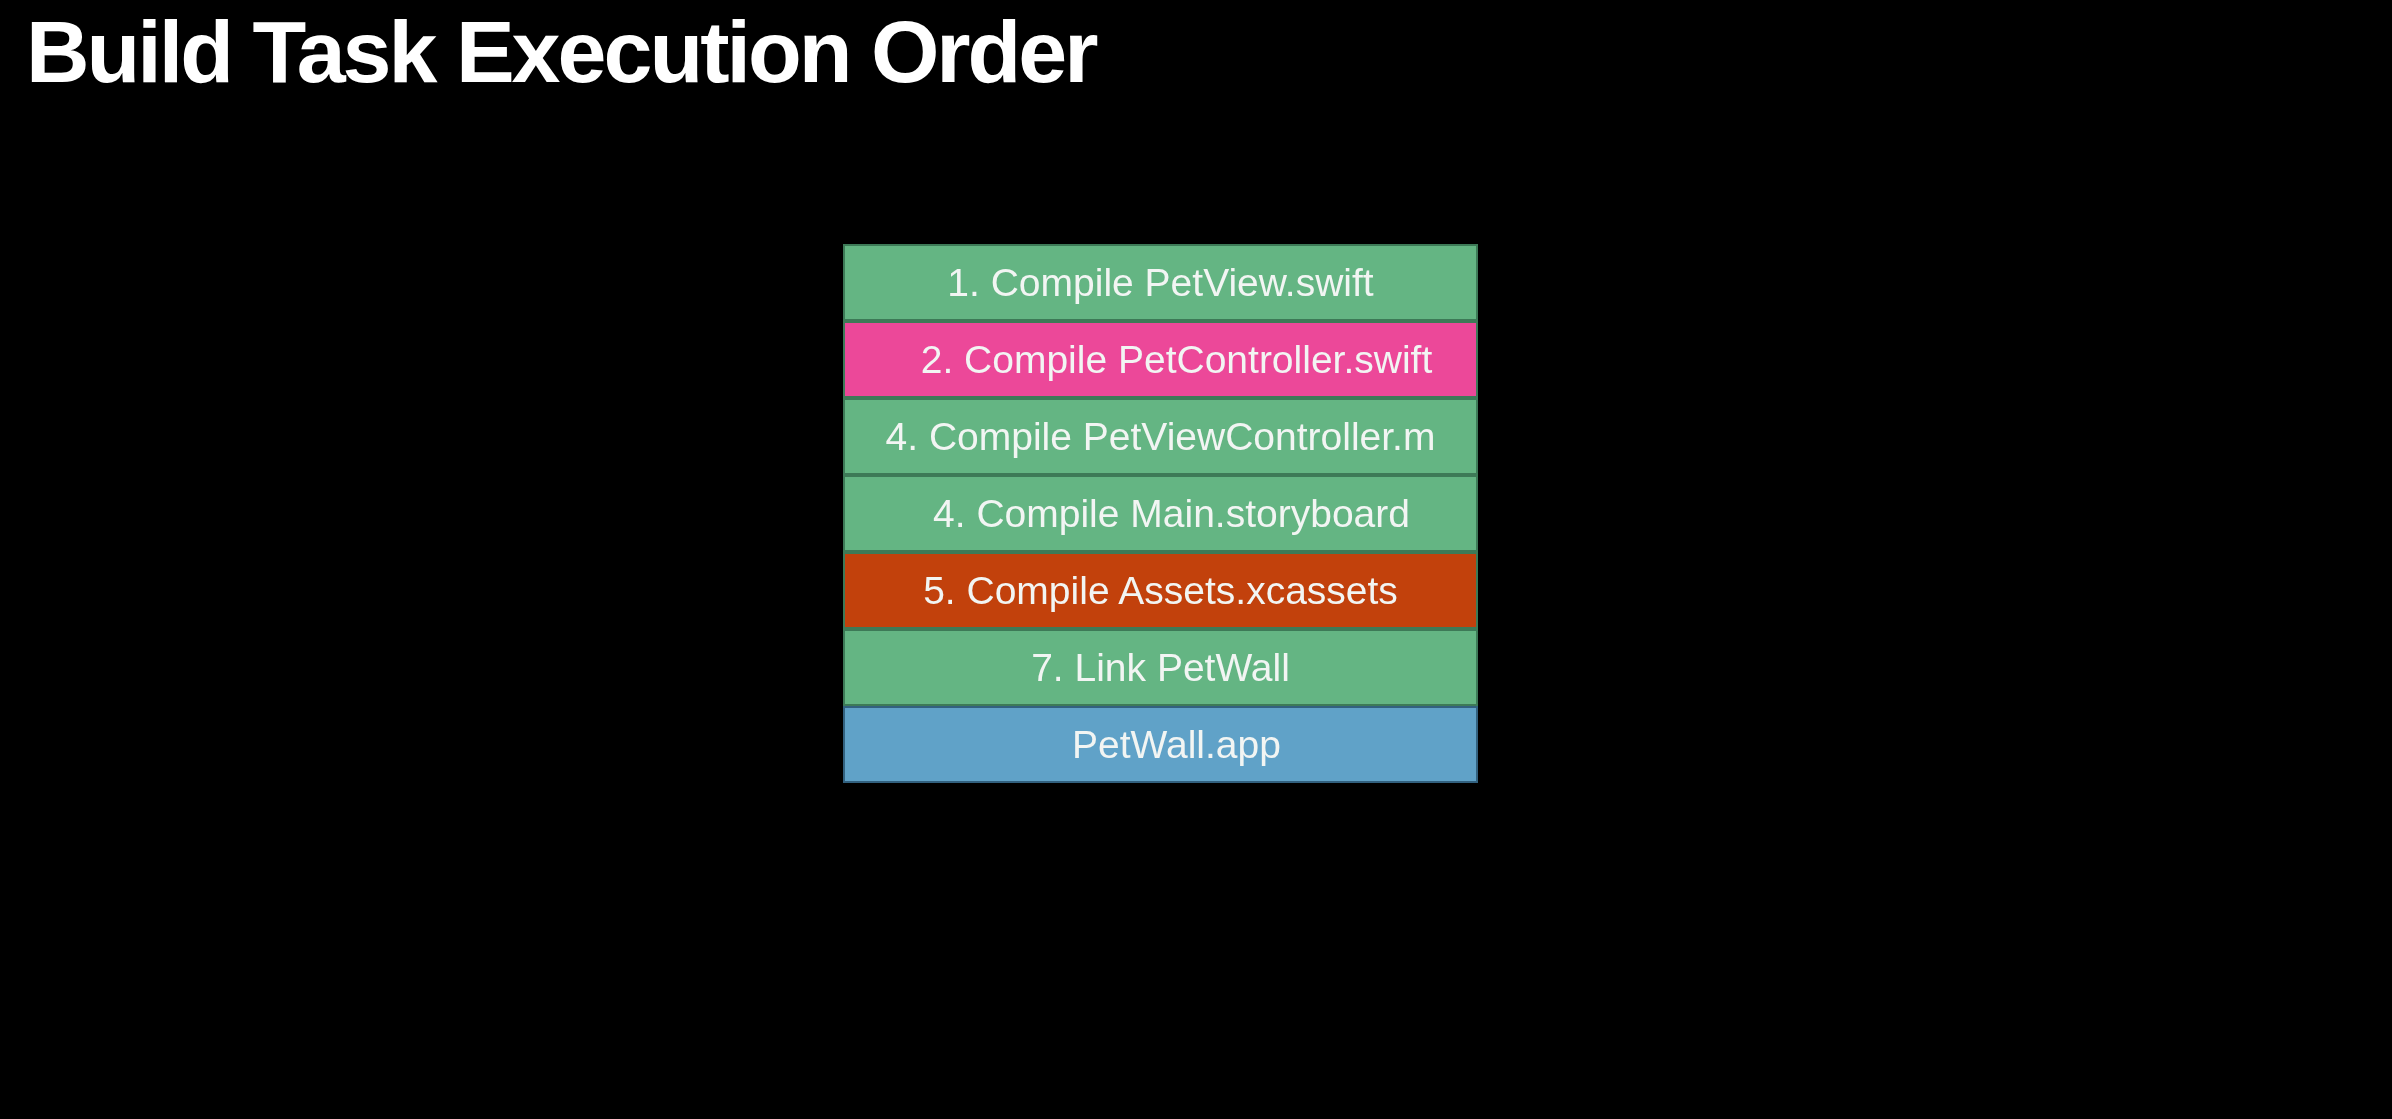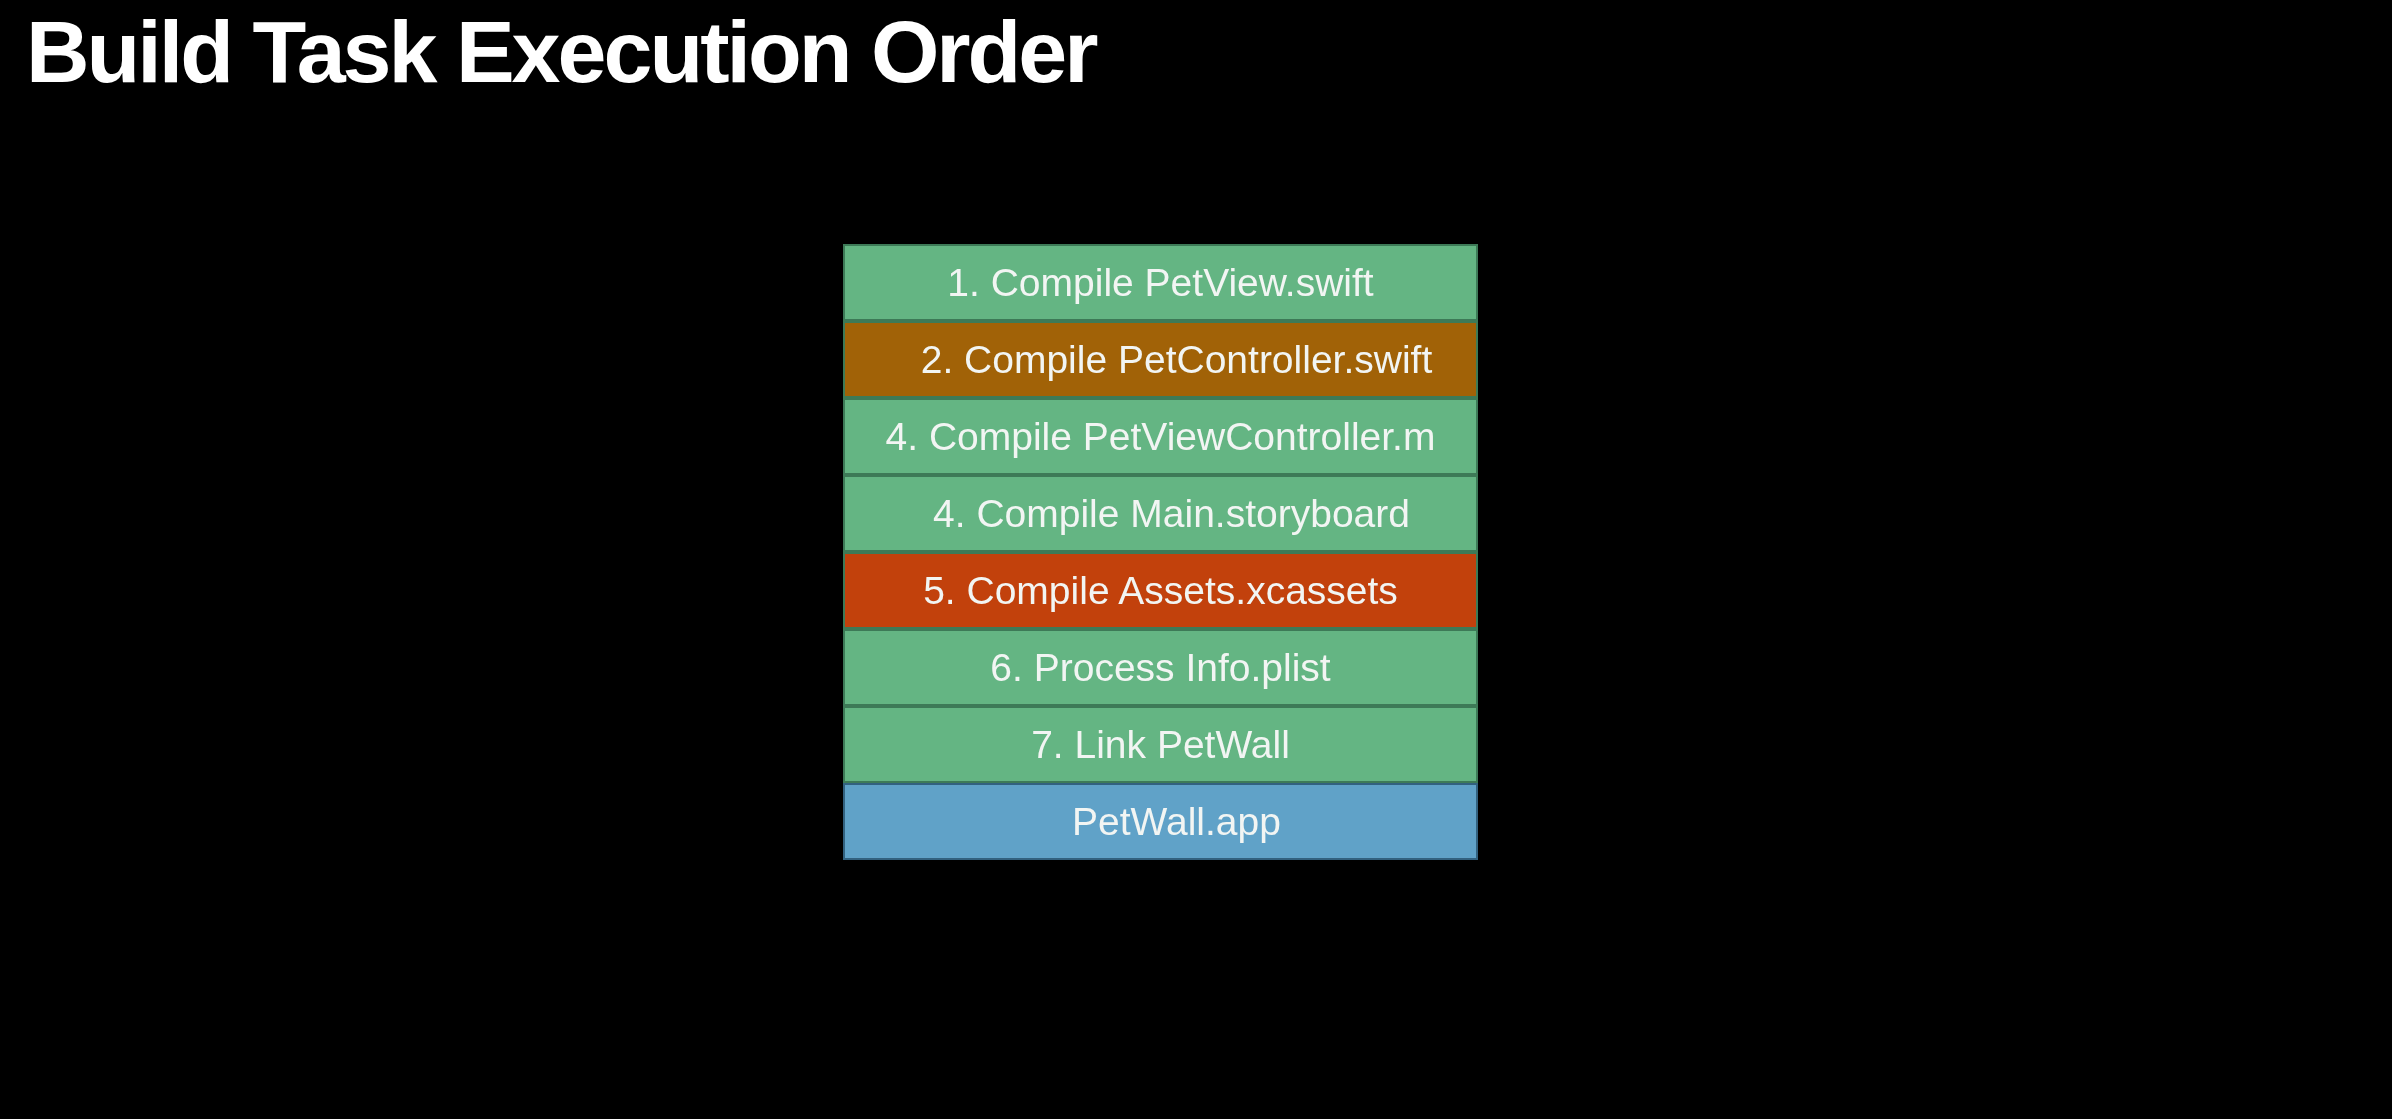--- a/index.html
+++ b/index.html
@@ -58,39 +58,36 @@
 <div class="slide" style="background-color: rgb(0, 0, 0);">
 
   <h1 class="title" style="color: rgb(255, 255, 255);">Build Task Execution Order</h1>
 
   <div class="stack">
 
     <div class="box task" style="background-color: rgb(100, 181, 131); border-color: rgb(61, 122, 87);">
       <span class="label" style="color: rgb(242, 245, 243);">1. Compile PetView.swift</span>
     </div>
 
-    <div class="box task" style="background-color: #a16207; border-color: rgb(61, 122, 87); padding-left: 32px;">
+    <div class="box task" style="background-color: #ec4899; border-color: rgb(61, 122, 87); padding-left: 32px;">
       <span class="label" style="color: rgb(242, 245, 243);">2. Compile PetController.swift</span>
     </div>
 
     <div class="box task" style="background-color: rgb(100, 181, 131); border-color: rgb(61, 122, 87);">
       <span class="label" style="color: rgb(242, 245, 243);">4. Compile PetViewController.m</span>
     </div>
 
     <div class="box task" style="background-color: rgb(100, 181, 131); border-color: rgb(61, 122, 87);">
       <span class="label" style="color: rgb(242, 245, 243); margin-left: 22px;">4. Compile Main.storyboard</span>
     </div>
 
     <div class="box task" style="background-color: #c2410c; border-color: rgb(61, 122, 87);">
       <span class="label" style="color: rgb(242, 245, 243);">5. Compile Assets.xcassets</span>
     </div>
 
-    <div class="box task" style="background-color: rgb(100, 181, 131); border-color: rgb(61, 122, 87);">
-      <span class="label" style="color: rgb(242, 245, 243);">6. Process Info.plist</span>
-    </div>
 
     <div class="box task" style="background-color: rgb(100, 181, 131); border-color: rgb(61, 122, 87);">
       <span class="label" style="color: rgb(242, 245, 243);">7. Link PetWall</span>
     </div>
 
     <div class="box output" style="background-color: rgb(96, 162, 200); border-color: rgb(50, 97, 127);">
       <span class="label" style="color: rgb(242, 245, 243); margin-left: 32px;">PetWall.app</span>
     </div>
 
   </div>

